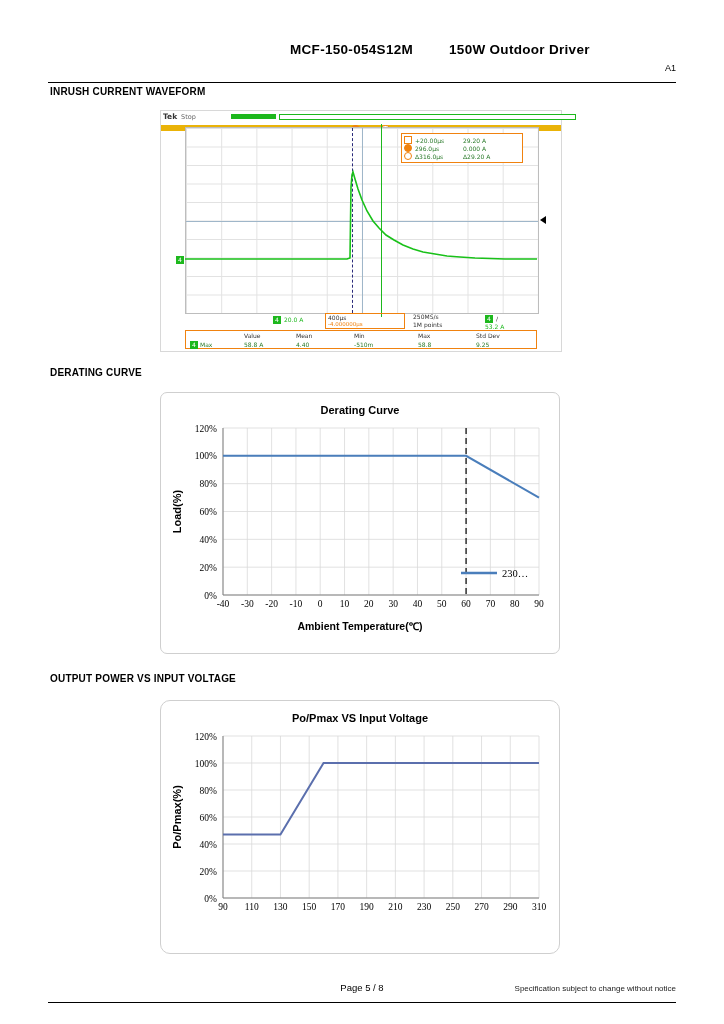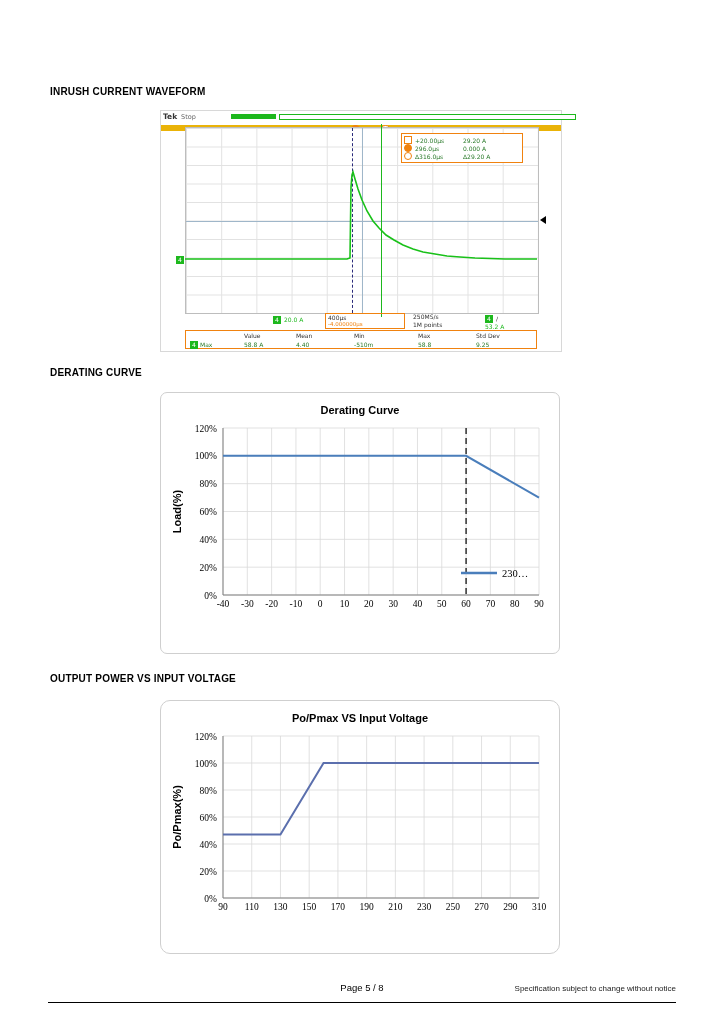--- a/index.html
+++ b/index.html
@@ -301,20 +301,27 @@
     font-size: 8px;
     color: #222;
     margin-left: 38px;
   }
 </style>
 </head>
 <body>
 
 <div class="page">
 
+  <div class="header">
+    <div class="header-title-row">
+      <span class="model">MCF-150-054S12M</span><span>150W  Outdoor  Driver</span>
+    </div>
+    <div class="header-sub">A1</div>
+    <div class="header-rule"></div>
+  </div>
 
   <div class="section-label" id="lbl-inrush">INRUSH CURRENT WAVEFORM</div>
 
   <div class="scope">
     <div class="scope-topbar">
       <span class="scope-tek">Tek</span>
       <span class="scope-stop">Stop</span>
       <span class="green-bar b1"></span>
       <span class="green-bar b2"></span>
     </div>
@@ -437,20 +444,21 @@
           <text x="56" y="71.16666666666667" text-anchor="end" font-size="9.5" font-family="&quot;Liberation Serif&quot;, serif" fill="#000">80%</text>
           <text x="56" y="43.33333333333333" text-anchor="end" font-size="9.5" font-family="&quot;Liberation Serif&quot;, serif" fill="#000">100%</text>
           <text x="56" y="15.5" text-anchor="end" font-size="9.5" font-family="&quot;Liberation Serif&quot;, serif" fill="#000">120%</text>
           <text x="0" y="0" text-anchor="middle" font-size="11" font-weight="bold" font-family="&quot;Liberation Sans&quot;, sans-serif" fill="#000" transform="translate(20,95.5) rotate(-90)">Load(%)</text>
           <line x1="305.0769230769231" y1="12" x2="305.0769230769231" y2="179" stroke="#000000" stroke-width="1.2" stroke-dasharray="6 4"></line>
           <polyline points="62,39.83333333333333 305.0769230769231,39.83333333333333 378,81.58333333333333" fill="none" stroke="#4a7ebb" stroke-width="2"></polyline>
           <line x1="300" y1="157" x2="336" y2="157" stroke="#4a7ebb" stroke-width="2.4"></line>
           <text x="341" y="161" font-size="10.5" font-family="&quot;Liberation Serif&quot;, serif" fill="#000">230…</text>
         </svg>
     </div>
+    <div class="axis-x-label">Ambient Temperature(℃)</div>
   </div>
 
   <div class="section-label" id="lbl-opvin">OUTPUT POWER VS INPUT VOLTAGE</div>
 
   <div class="chart-card" id="card-opvin">
     <div class="chart-title">Po/Pmax VS Input Voltage</div>
     <div class="plot-wrap">
       <svg class="plot-svg" id="svg-opvin" width="400" height="200" viewBox="0 0 400 200">
           <line x1="62" y1="12" x2="62" y2="174" stroke="#d9d9d9" stroke-width="0.8"></line>
           <line x1="90.72727272727272" y1="12" x2="90.72727272727272" y2="174" stroke="#d9d9d9" stroke-width="0.8"></line>

